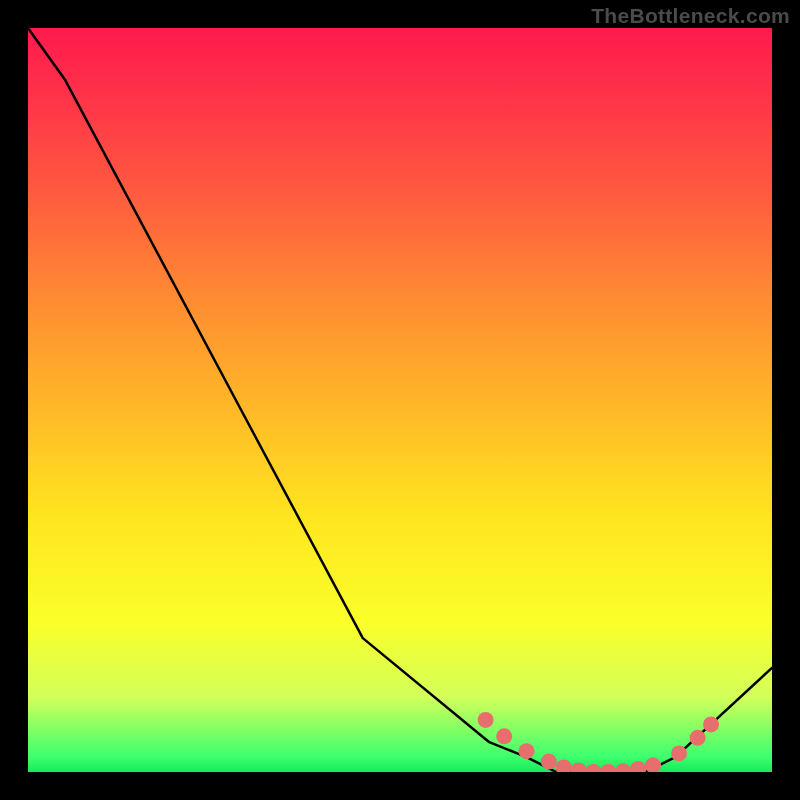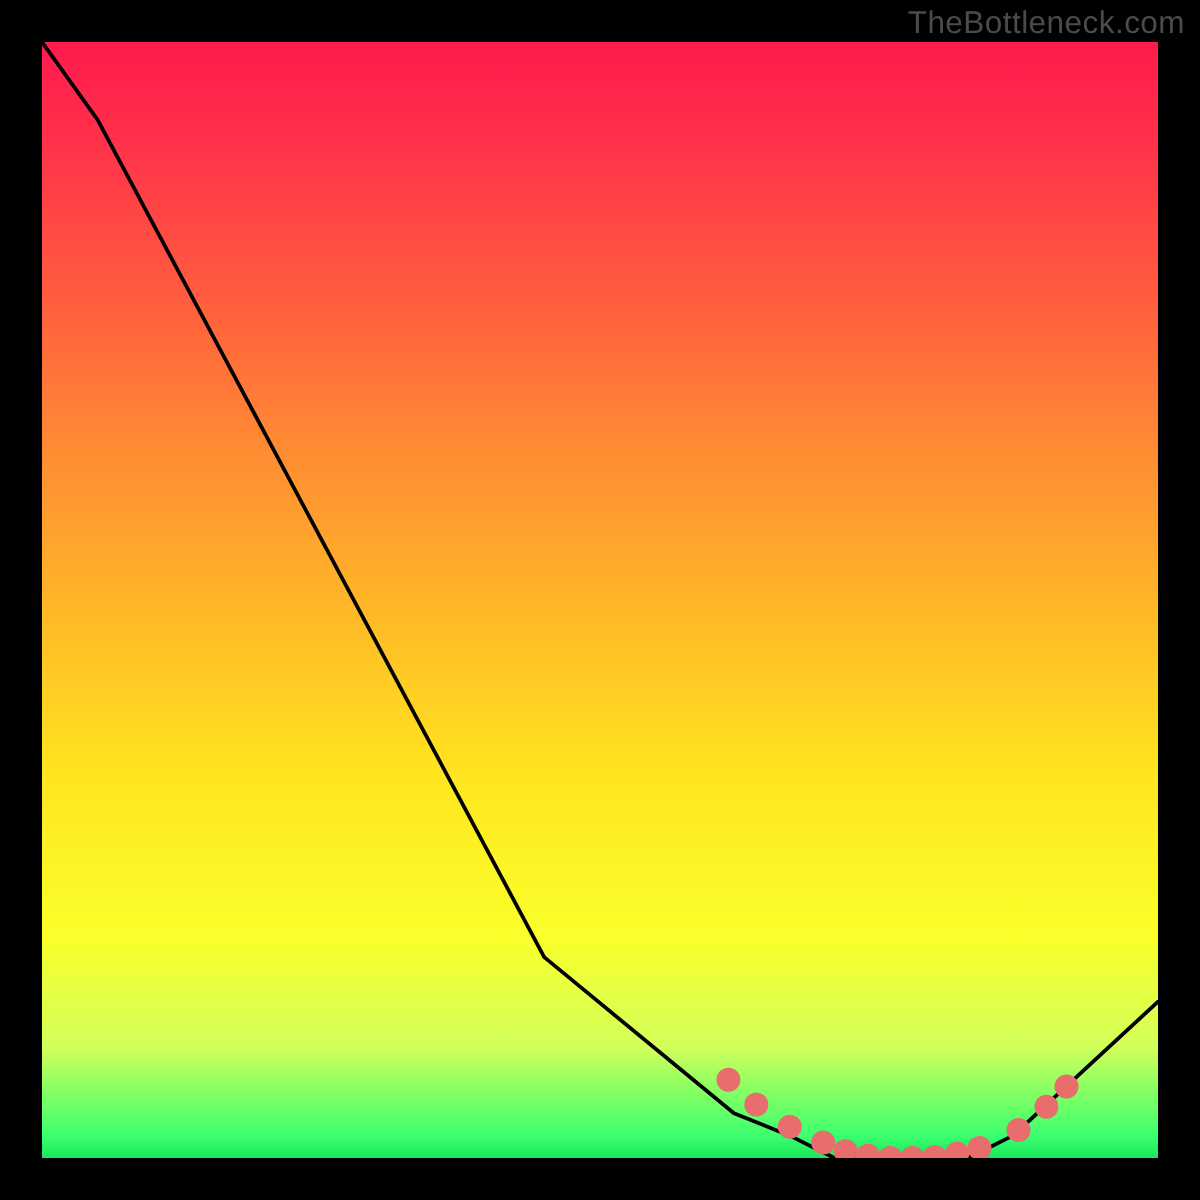--- a/index.html
+++ b/index.html
@@ -58,21 +58,21 @@
   .curve-svg circle.marker {
     fill: #e86d6d;
     stroke: none;
   }
   .watermark {
     position: absolute;
     top: 4px;
     right: 10px;
     color: #4b4b4b;
     font-size: 21px;
-    font-weight: 400;
+    font-weight: 700;
     letter-spacing: 0.3px;
     user-select: none;
   }
 </style>
 </head>
 <body>
 
 <div class="stage">
 
   <div class="plot">

